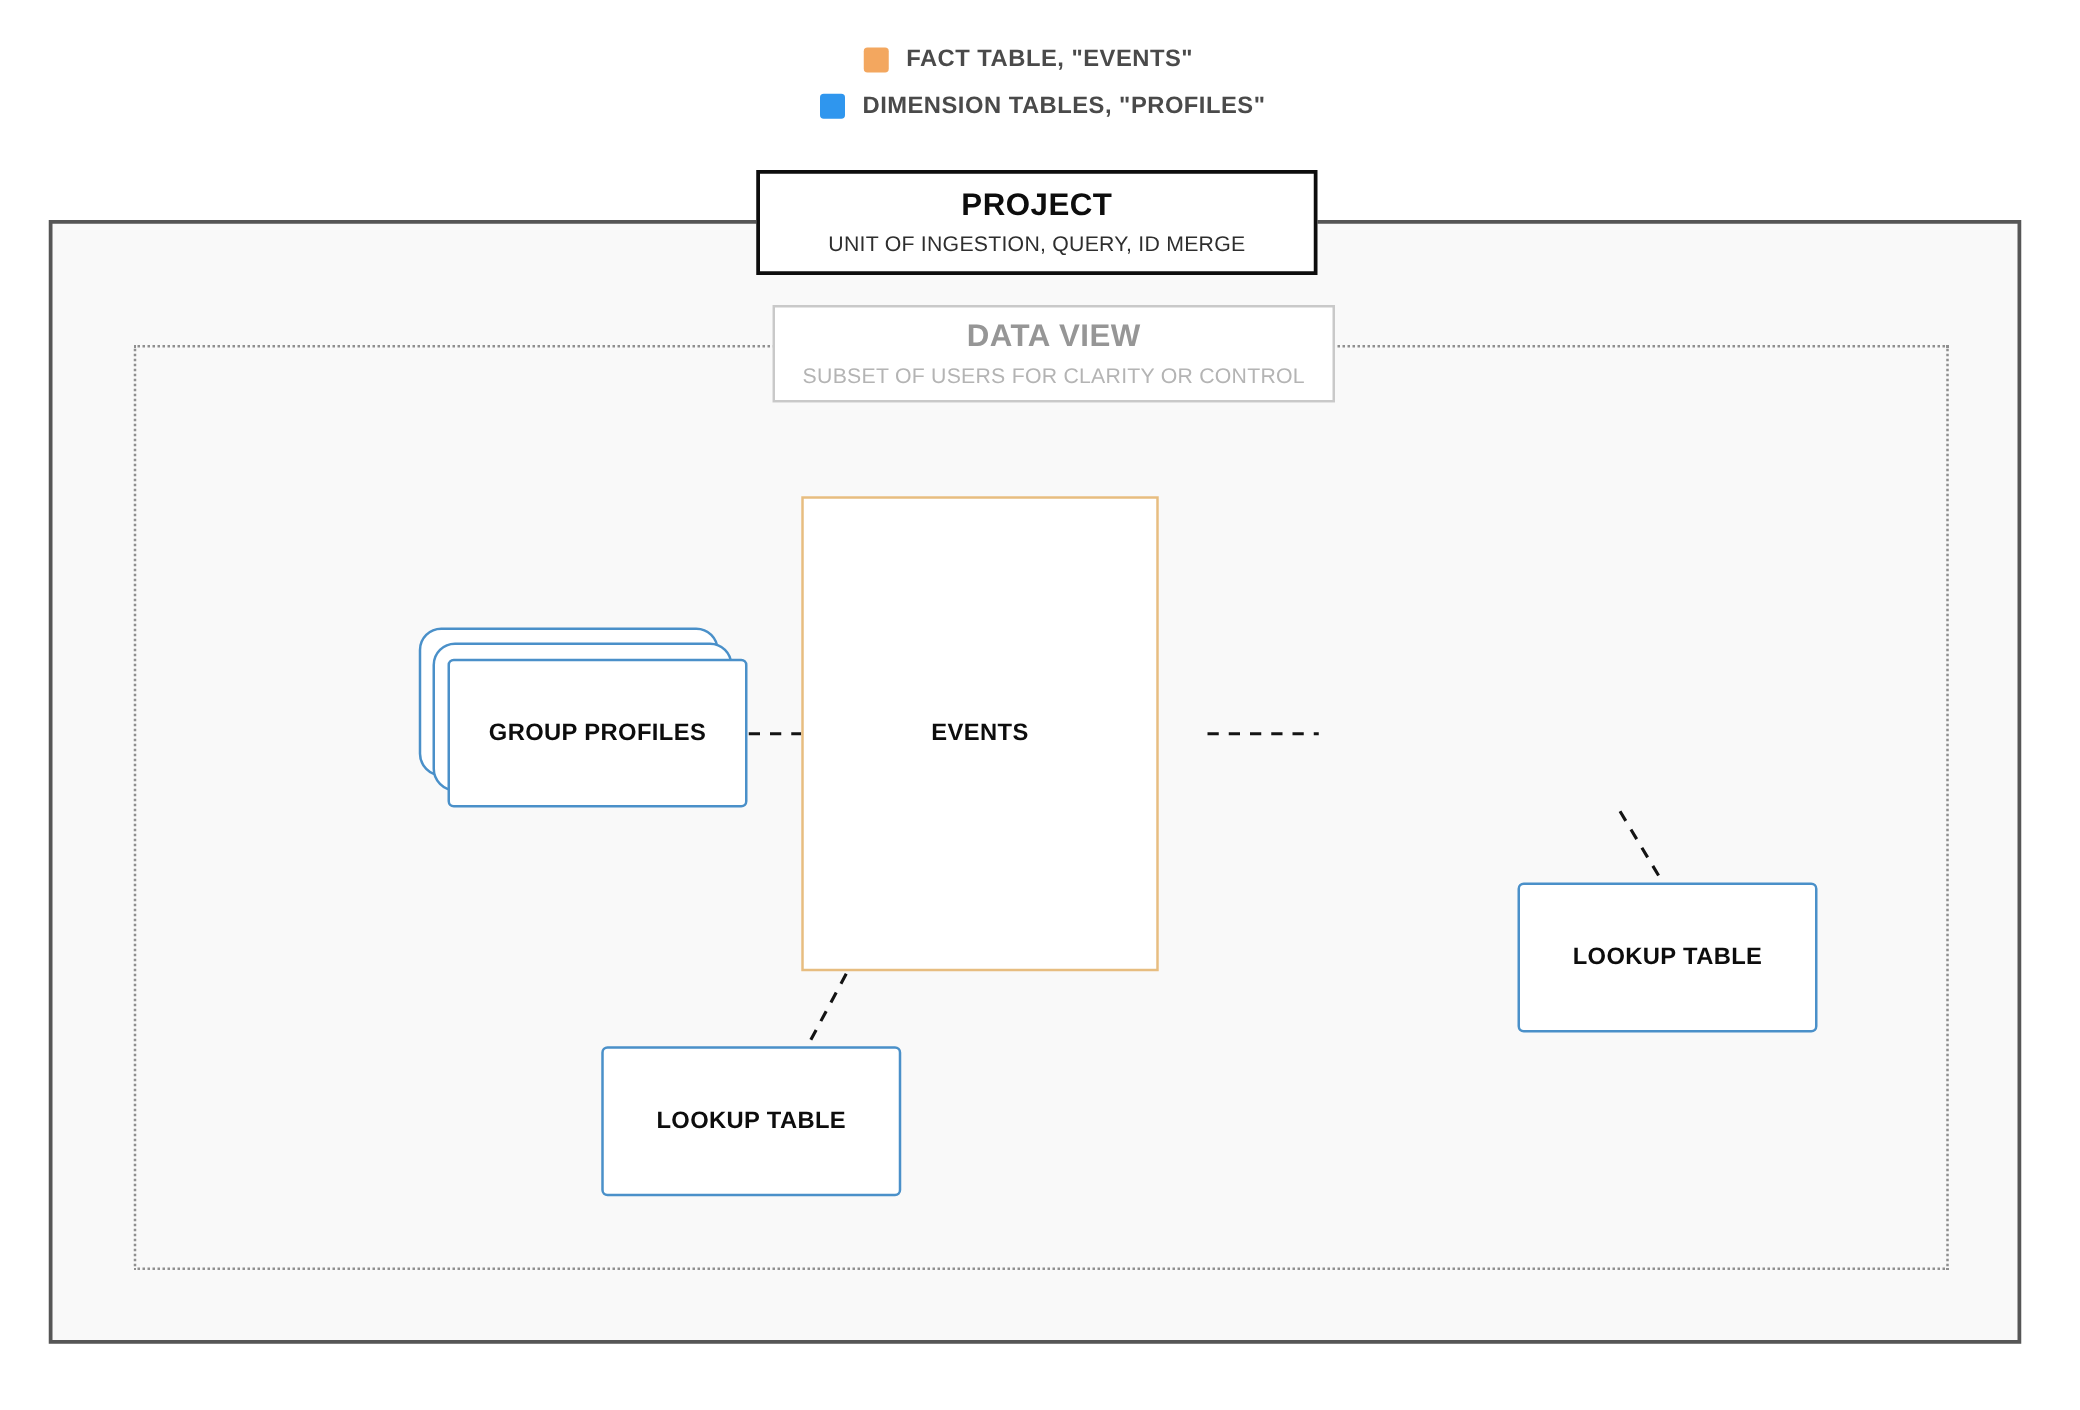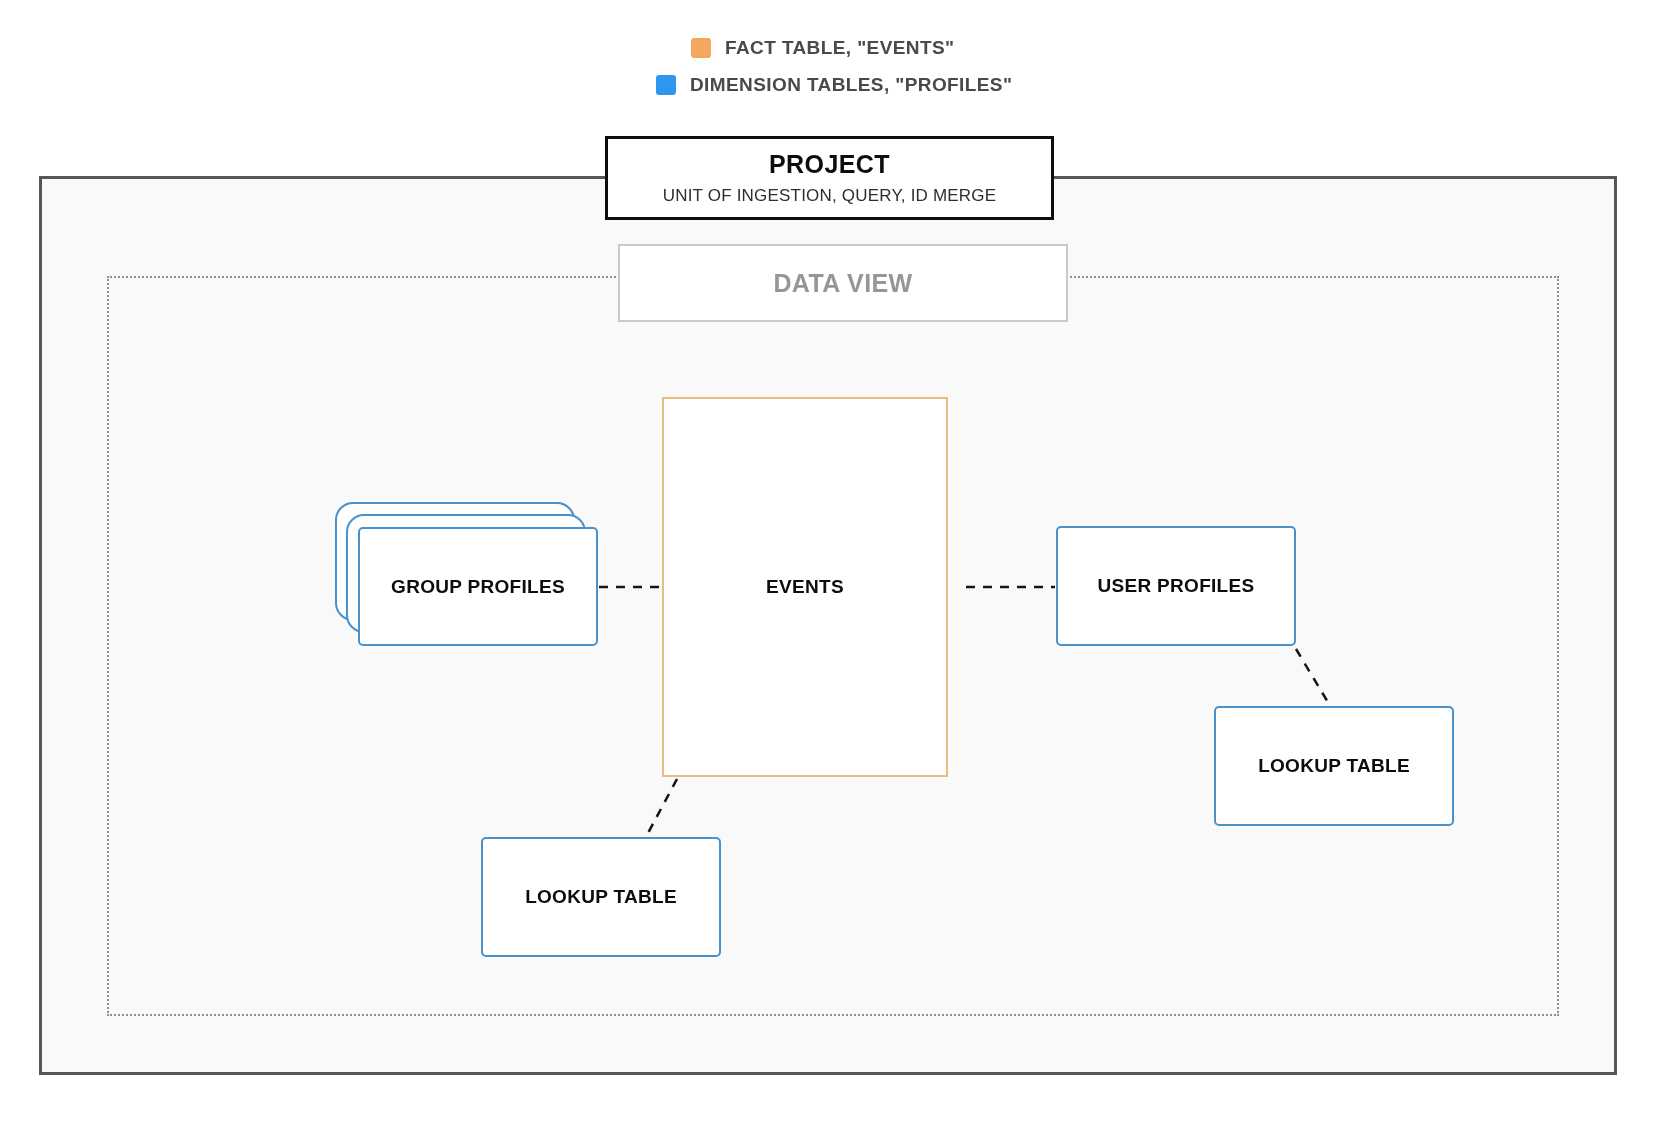--- a/index.html
+++ b/index.html
@@ -93,21 +93,21 @@
     justify-content: center;
   }
   .node-label {
     font-size: 19px;
     font-weight: bold;
     color: var(--ink);
     letter-spacing: 0.3px;
     white-space: nowrap;
   }
   .fact-node {
-    left: 662px; top: 397px;
+    left: 641px; top: 397px;
     width: 286px; height: 380px;
     border: 2px solid var(--fact-border);
   }
   .dim-node {
     border: 2.5px solid var(--node-border);
     border-radius: 5px;
     width: 240px; height: 120px;
   }
   .ghost { position: absolute; box-sizing: border-box; background: #ffffff;
            border: 2.5px solid var(--node-border); border-radius: 18px;
@@ -155,35 +155,33 @@
     <line x1="677" y1="779" x2="647" y2="835"></line>
     <line x1="1296" y1="649" x2="1329" y2="704"></line>
   </svg>
 
   <div class="header-card project-card">
     <div class="card-title">PROJECT</div>
     <div class="card-subtitle">UNIT OF INGESTION, QUERY, ID MERGE</div>
   </div>
   <div class="header-card dataview-card">
     <div class="card-title">DATA VIEW</div>
+    <div class="card-subtitle">SUBSET OF USERS FOR CLARITY OR CONTROL</div>
   </div>
 
   <div class="node fact-node">
     <span class="node-label">EVENTS</span>
   </div>
 
   <div class="ghost back"></div>
   <div class="ghost middle"></div>
   <div class="node dim-node group-profiles">
     <span class="node-label">GROUP PROFILES</span>
   </div>
 
-  <div class="node dim-node user-profiles">
-    <span class="node-label">USER PROFILES</span>
-  </div>
 
   <div class="node dim-node lookup-bottom">
     <span class="node-label">LOOKUP TABLE</span>
   </div>
   <div class="node dim-node lookup-right">
     <span class="node-label">LOOKUP TABLE</span>
   </div>
 
 </div>
 

